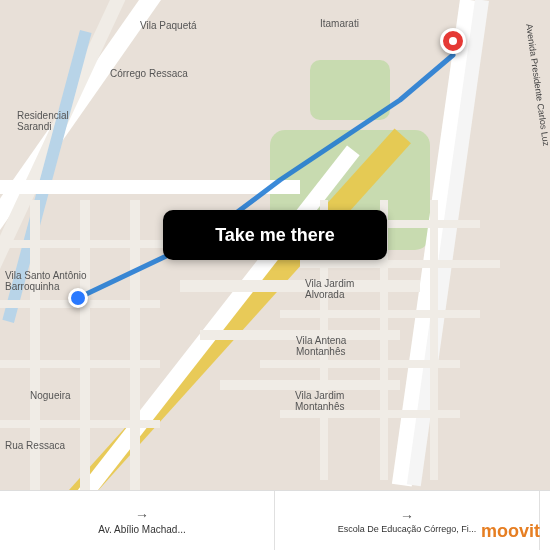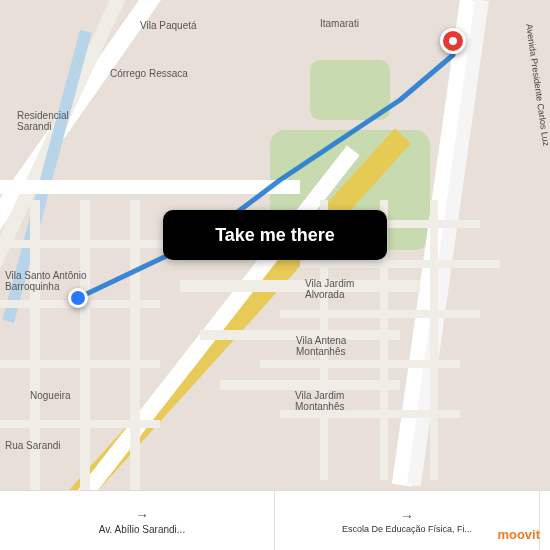--- a/index.html
+++ b/index.html
@@ -279,21 +279,21 @@
       color: #333;
       text-align: center;
       line-height: 1.3;
     }
     .bottom-text.small { font-size: 9px; }
 
     .moovit-logo {
       position: absolute;
       bottom: 8px;
       right: 10px;
-      font-size: 13px;
+      font-size: 18px;
       color: #e67e22;
       font-weight: bold;
     }
 
     
     .road-label-rotated {
       position: absolute;
       font-size: 9px;
       color: #444;
       transform: rotate(82deg);
@@ -340,21 +340,21 @@
 
   <svg class="route-line" viewBox="0 0 550 490">
     <polyline points="78,298 200,240 280,180 400,100 453,55" fill="none" stroke="#1976D2" stroke-width="5" stroke-linecap="round" stroke-linejoin="round" opacity="0.85"></polyline>
   </svg>
 
   <div class="map-label" style="top:20px;left:140px;">Vila Paquetá</div>
   <div class="map-label" style="top:18px;left:320px;">Itamarati</div>
   <div class="map-label" style="top:110px;left:17px;">Residencial<br>Sarandi</div>
   <div class="map-label" style="top:68px;left:110px;">Córrego Ressaca</div>
   <div class="map-label" style="top:390px;left:30px;">Nogueira</div>
-  <div class="map-label" style="top:440px;left:5px;">Rua Sarandi</div>
+  <div class="map-label" style="top:440px;left:5px;">Rua Ressaca</div>
   <div class="map-label" style="top:270px;left:5px;">Vila Santo Antônio<br>Barroquinha</div>
   <div class="map-label" style="top:218px;left:310px;">Vila Engenho<br>Nogueira</div>
   <div class="map-label" style="top:278px;left:305px;">Vila Jardim<br>Alvorada</div>
   <div class="map-label" style="top:335px;left:296px;">Vila Antena<br>Montanhês</div>
   <div class="map-label" style="top:390px;left:295px;">Vila Jardim<br>Montanhês</div>
 
   <div class="road-label-rotated" style="top:80px;left:476px;">Avenida Presidente Carlos Luz</div>
 
   <div class="pin-origin"></div>
 
@@ -362,20 +362,20 @@
     <div class="pin-circle"></div>
   </div>
 
   <button class="cta-button">Take me there</button>
 
 </div>
 
 <div class="bottom-bar">
   <div class="bottom-item">
     <div class="bottom-arrow">→</div>
-    <div class="bottom-text">Av. Abílio Sarandi...</div>
+    <div class="bottom-text">Av. Abílio Machad...</div>
   </div>
   <div class="bottom-item">
     <div class="bottom-arrow">→</div>
-    <div class="bottom-text small">Escola De Educação Física, Fi...</div>
+    <div class="bottom-text small">Escola De Educação Córrego, Fi...</div>
   </div>
   <div class="moovit-logo">moovit</div>
 </div>
 
 </body></html>

